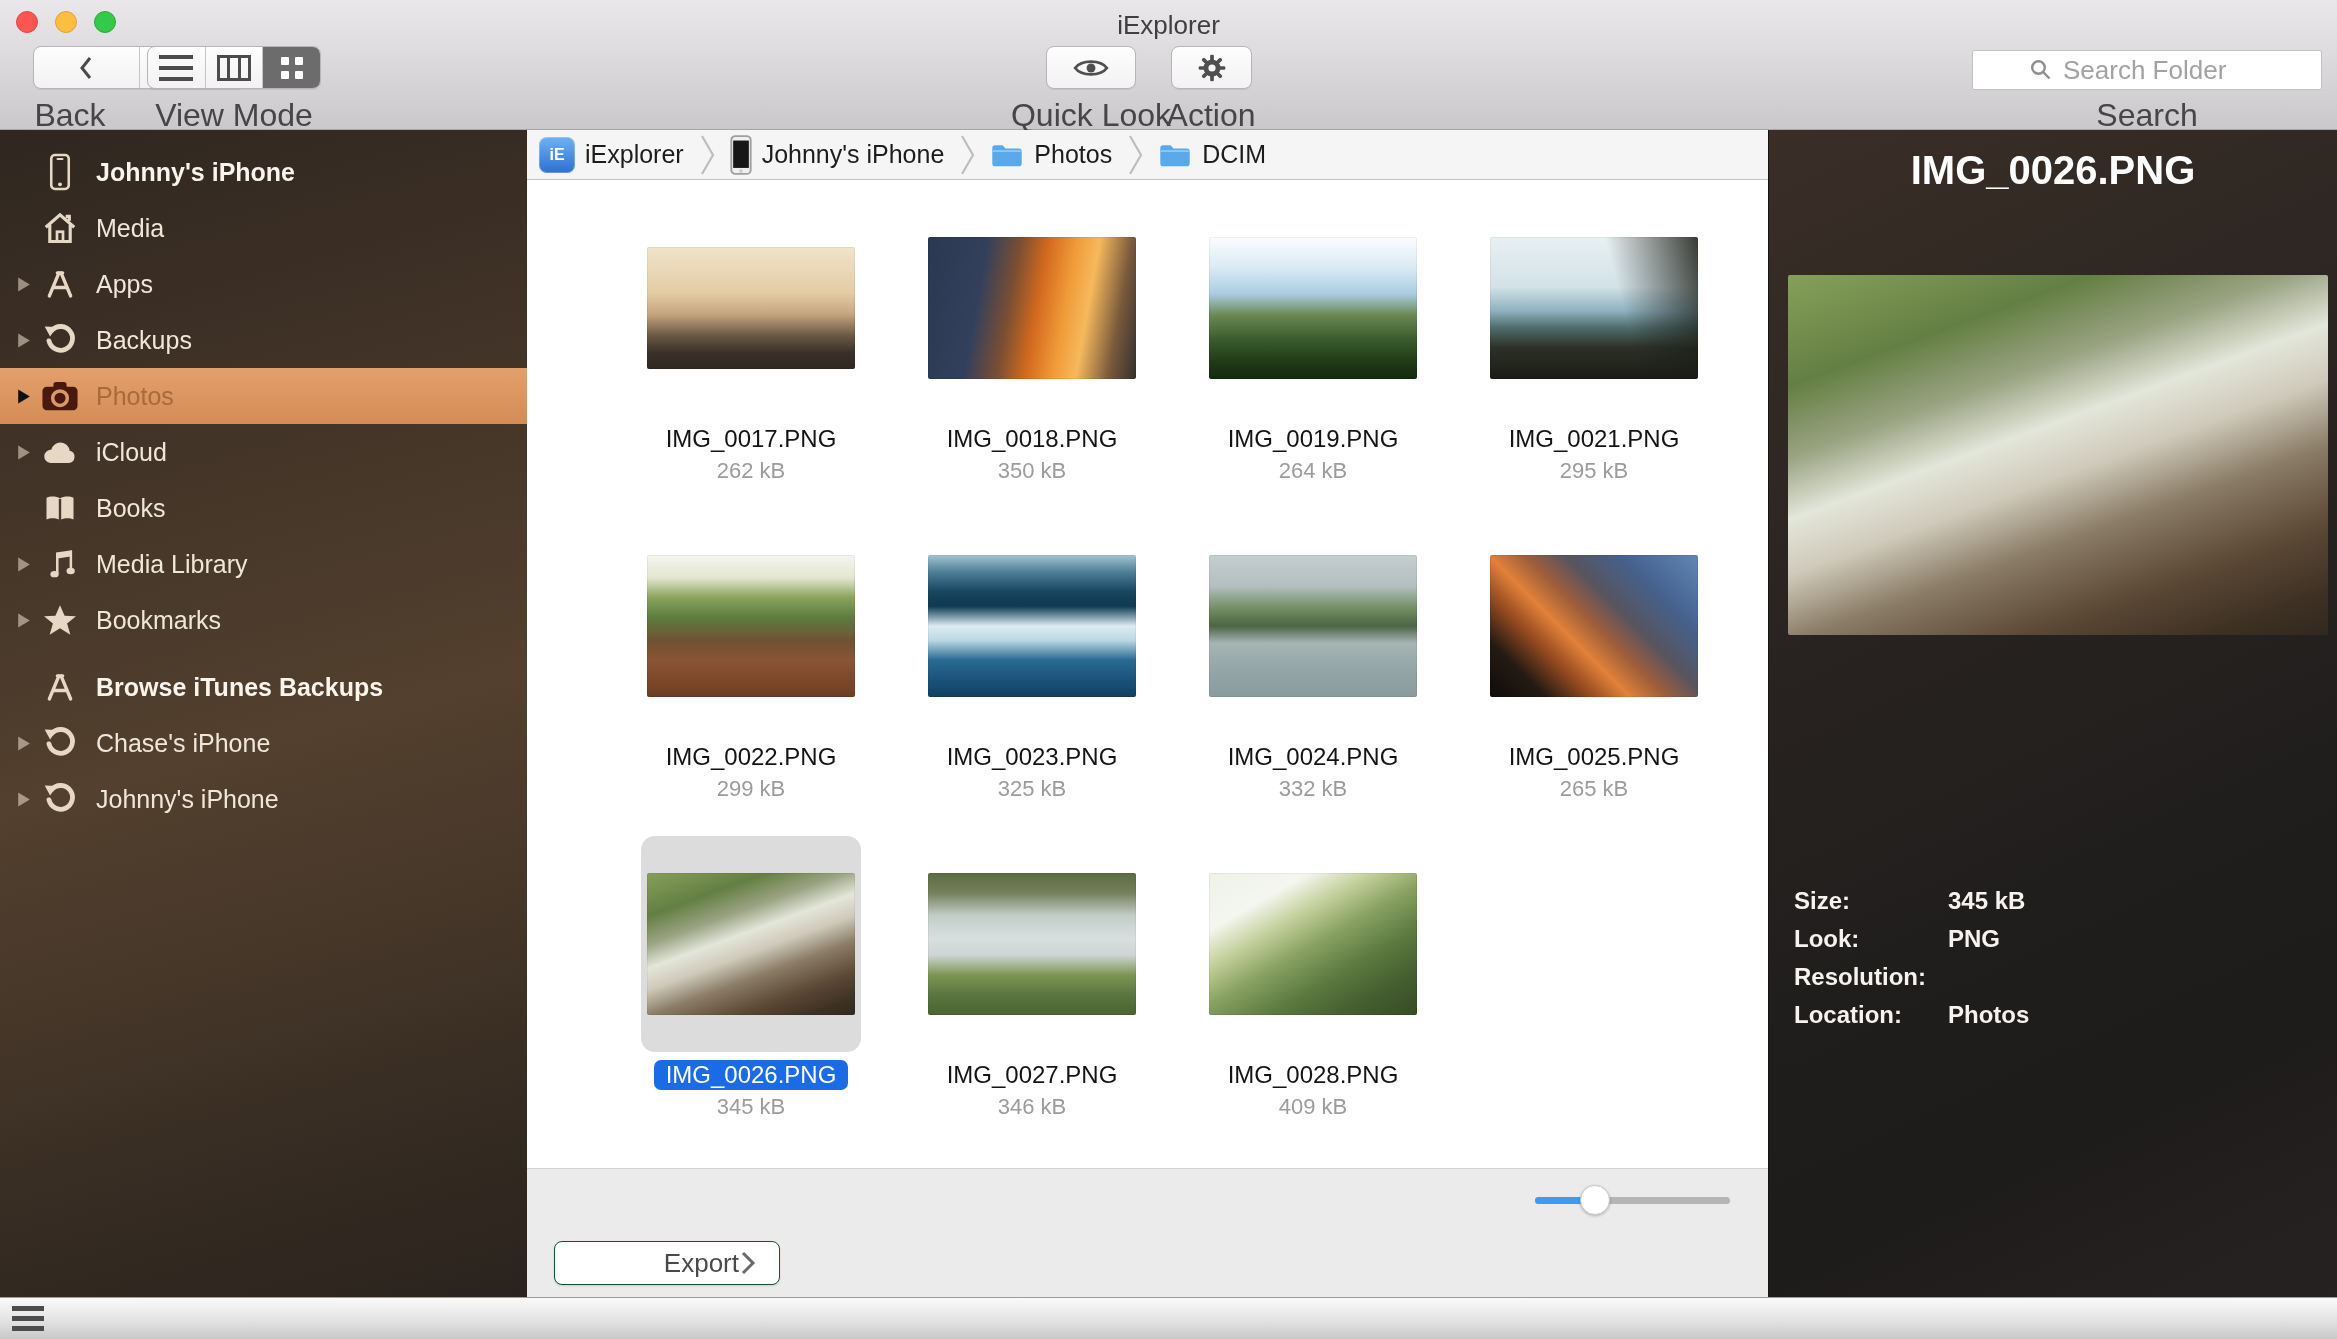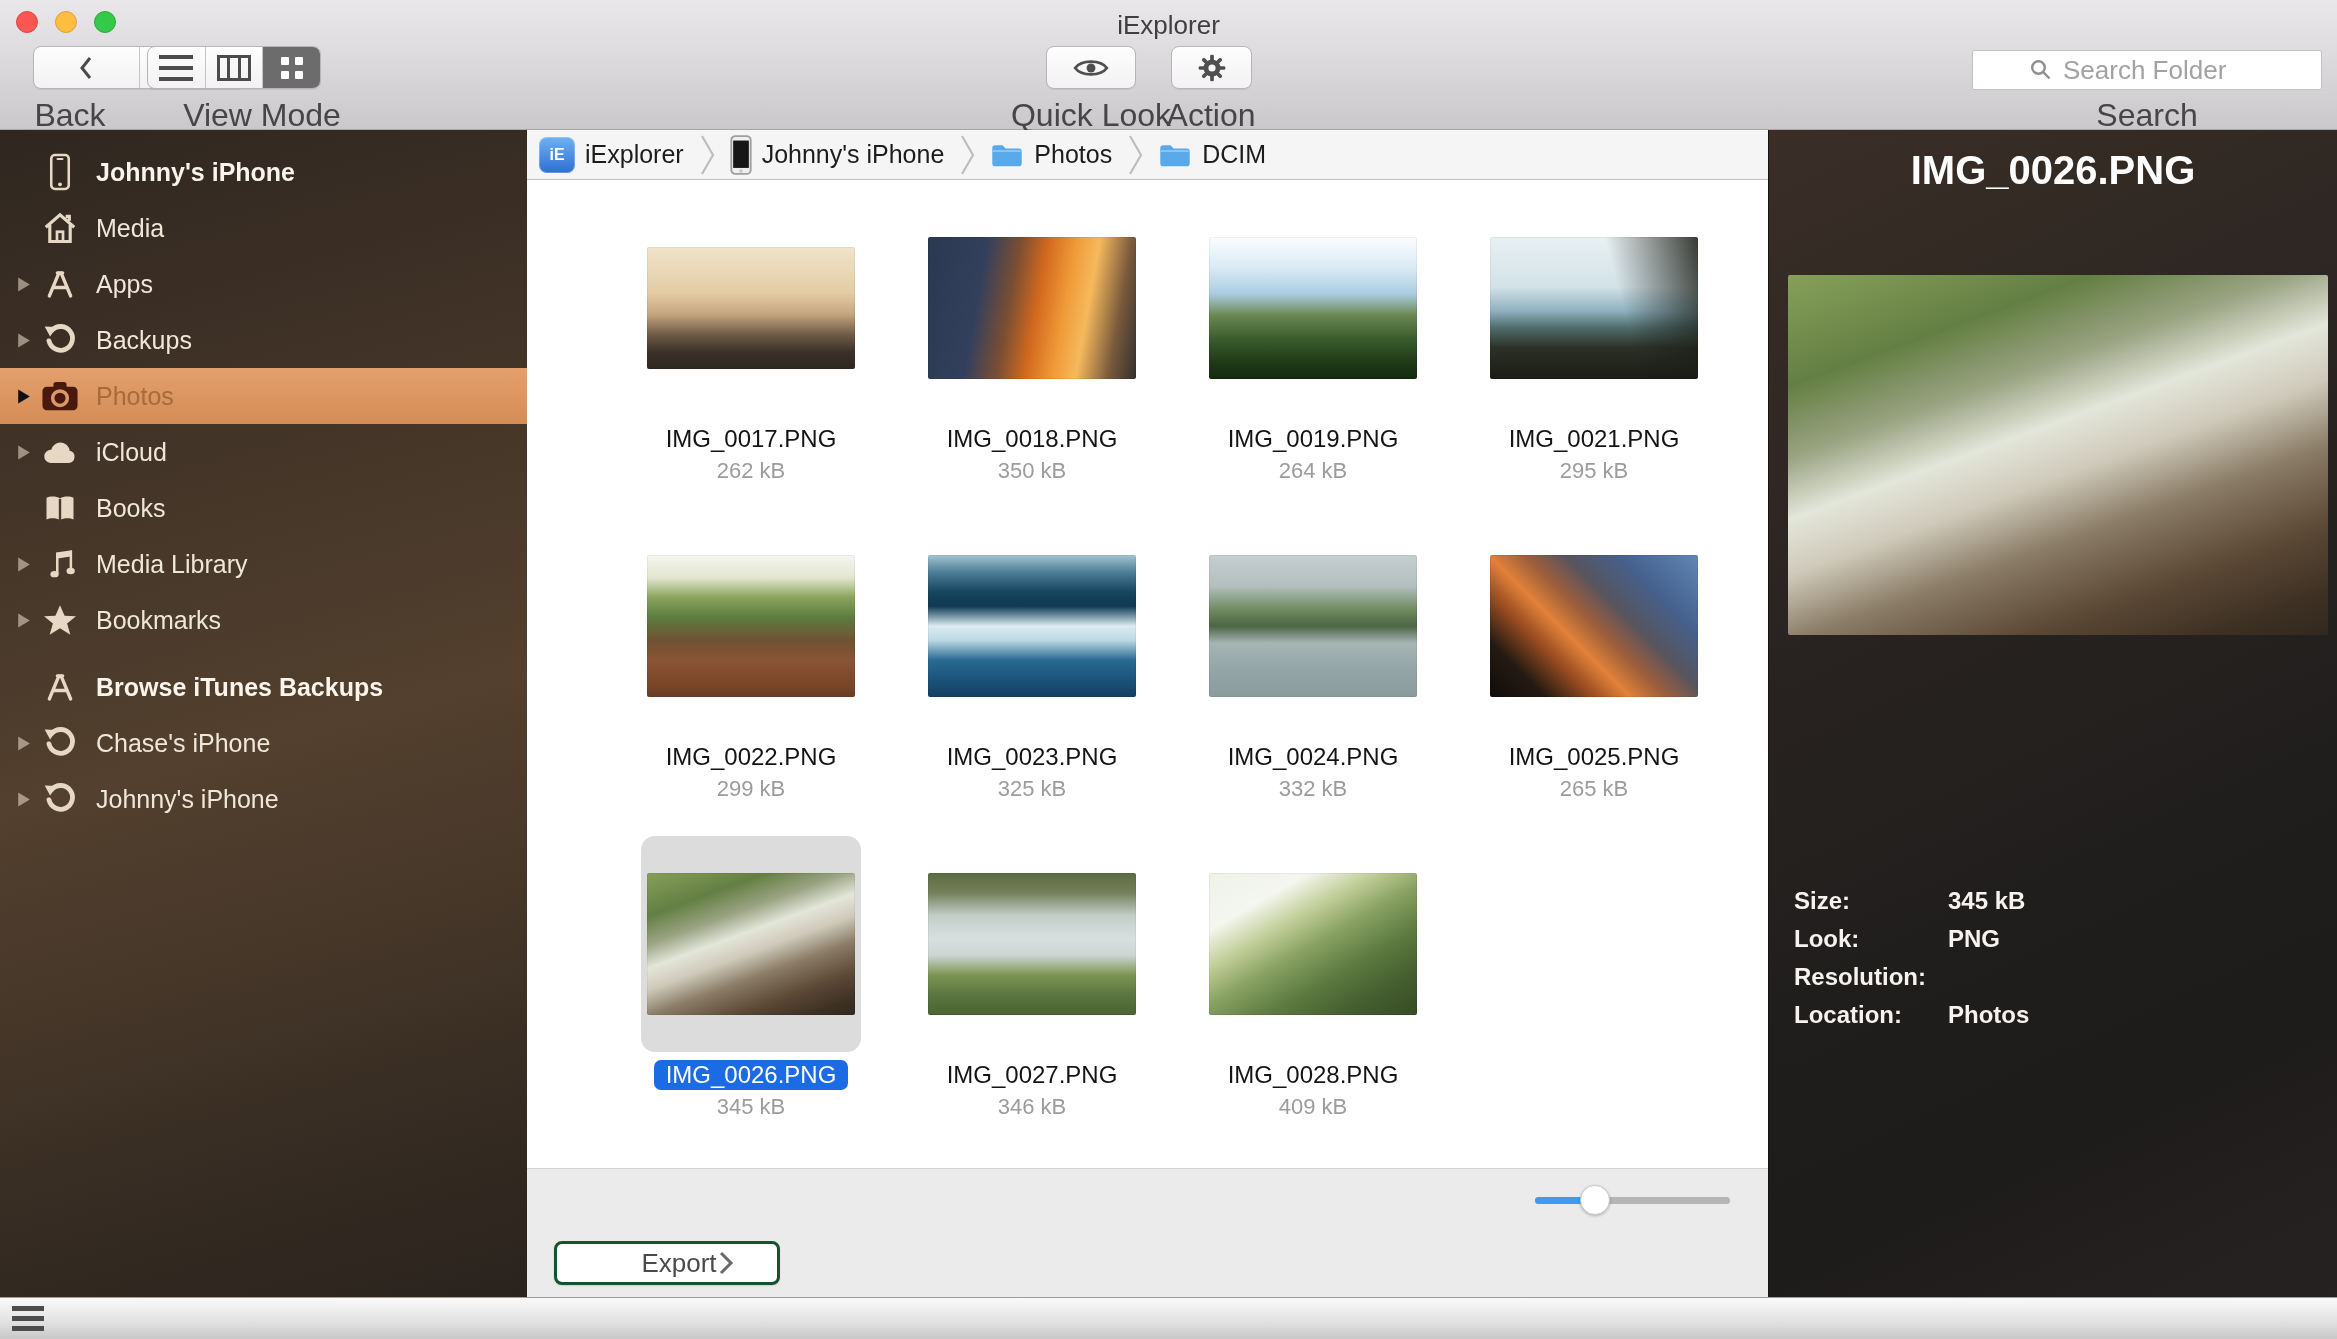--- a/index.html
+++ b/index.html
@@ -22,21 +22,21 @@
   #nav-group{left:33px;width:212px;padding:0;}
   .navseg{width:50%;height:100%;display:flex;align-items:center;justify-content:center;}
   #nav-back{border-right:1px solid #c6c4c6;}
   #viewmode-group{left:147px;width:174px;overflow:hidden;padding:0;}
   .vmseg{width:33.34%;height:100%;display:flex;align-items:center;justify-content:center;}
   .vmseg+.vmseg{border-left:1px solid #c6c4c6;}
   .vmseg.sel{background:#6c6c6c;}
   #quicklook-btn{left:1046px;width:90px;}
   #action-btn{left:1171px;width:81px;}
   .tlabel{position:absolute;top:97px;font-size:32px;color:#464646;transform:translateX(-50%);white-space:nowrap;}
-  #lbl-back{left:70px;} #lbl-viewmode{left:234px;margin-left:28px;} #lbl-quicklook{left:1091px;}
+  #lbl-back{left:70px;} #lbl-viewmode{left:234px;} #lbl-quicklook{left:1091px;}
   #lbl-action{left:1211px;} #lbl-search{left:2147px;}
   #search-field{position:absolute;left:1972px;top:50px;width:350px;height:40px;box-sizing:border-box;
     border:1px solid #c3c1c3;border-radius:2px;background:#fff;display:flex;align-items:center;justify-content:center;gap:8px;}
   #search-field input{border:none;outline:none;width:200px;font-size:26px;color:#444;background:transparent;
     font-family:"Liberation Sans",sans-serif;}
   #search-field input::placeholder{color:#a2a2a2;}
   
   .g-list{width:34px;height:26px;background:repeating-linear-gradient(180deg,#4c4c4c 0 4px,transparent 4px 11px);}
   .g-cols{width:34px;height:26px;border:3px solid #4c4c4c;box-sizing:border-box;display:flex;}
   .g-cols span{flex:1;border-right:3px solid #4c4c4c;} .g-cols span:last-child{border-right:none;}
@@ -92,22 +92,22 @@
   .t28{background:linear-gradient(150deg,#edf2e8 0%,#f4f6ef 22%,#c3cf9a 36%,#8aa363 50%,#5f7c42 66%,#466030 82%,#364b24 100%);}
 
   
   #pane-footer{position:absolute;left:527px;top:1168px;width:1241px;height:129px;background:#ebebeb;
     border-top:1px solid #d3d3d3;box-sizing:border-box;}
   #zoom-slider{position:absolute;left:1008px;top:28px;width:195px;height:7px;border-radius:4px;background:#b5b5b5;}
   #zoom-fill{position:absolute;left:0;top:0;height:7px;width:52px;border-radius:4px;background:#3e9bf4;}
   #zoom-thumb{position:absolute;left:45px;top:-12px;width:30px;height:30px;border-radius:50%;background:#fff;
     border:1px solid #c9c9c9;box-sizing:border-box;box-shadow:0 1px 3px rgba(0,0,0,.25);}
   #export-btn{position:absolute;left:27px;top:72px;width:226px;height:44px;box-sizing:border-box;
-    background:#fff;border:3px solid #14532d;border-radius:8px;box-shadow:0 1px 2px rgba(0,0,0,.12);
-    display:flex;align-items:center;justify-content:center;padding:0 22px 0 64px;}
+    background:#fff;border:1px solid #14532d;border-radius:8px;box-shadow:0 1px 2px rgba(0,0,0,.12);
+    display:flex;align-items:center;justify-content:flex-end;padding:0 22px 0 64px;}
   #export-btn .elabel{font-size:26px;color:#4a4a4a;}
 
   
   #inspector{position:absolute;left:1768px;top:130px;width:569px;height:1167px;
     background:linear-gradient(155deg,#3a2e27 0%,#332a24 15%,#282321 38%,#201e1d 62%,#1e1c1b 80%,#262221 100%);
     border-left:1px solid #161412;box-sizing:border-box;}
   #insp-title{position:absolute;left:0;right:0;top:18px;text-align:center;font-size:40px;font-weight:bold;color:#fdfdfd;}
   #insp-preview{position:absolute;left:19px;top:145px;width:540px;height:360px;border-radius:2px;}
   #insp-details{position:absolute;left:25px;top:752px;right:20px;}
   .drow{height:38px;display:flex;align-items:center;}

